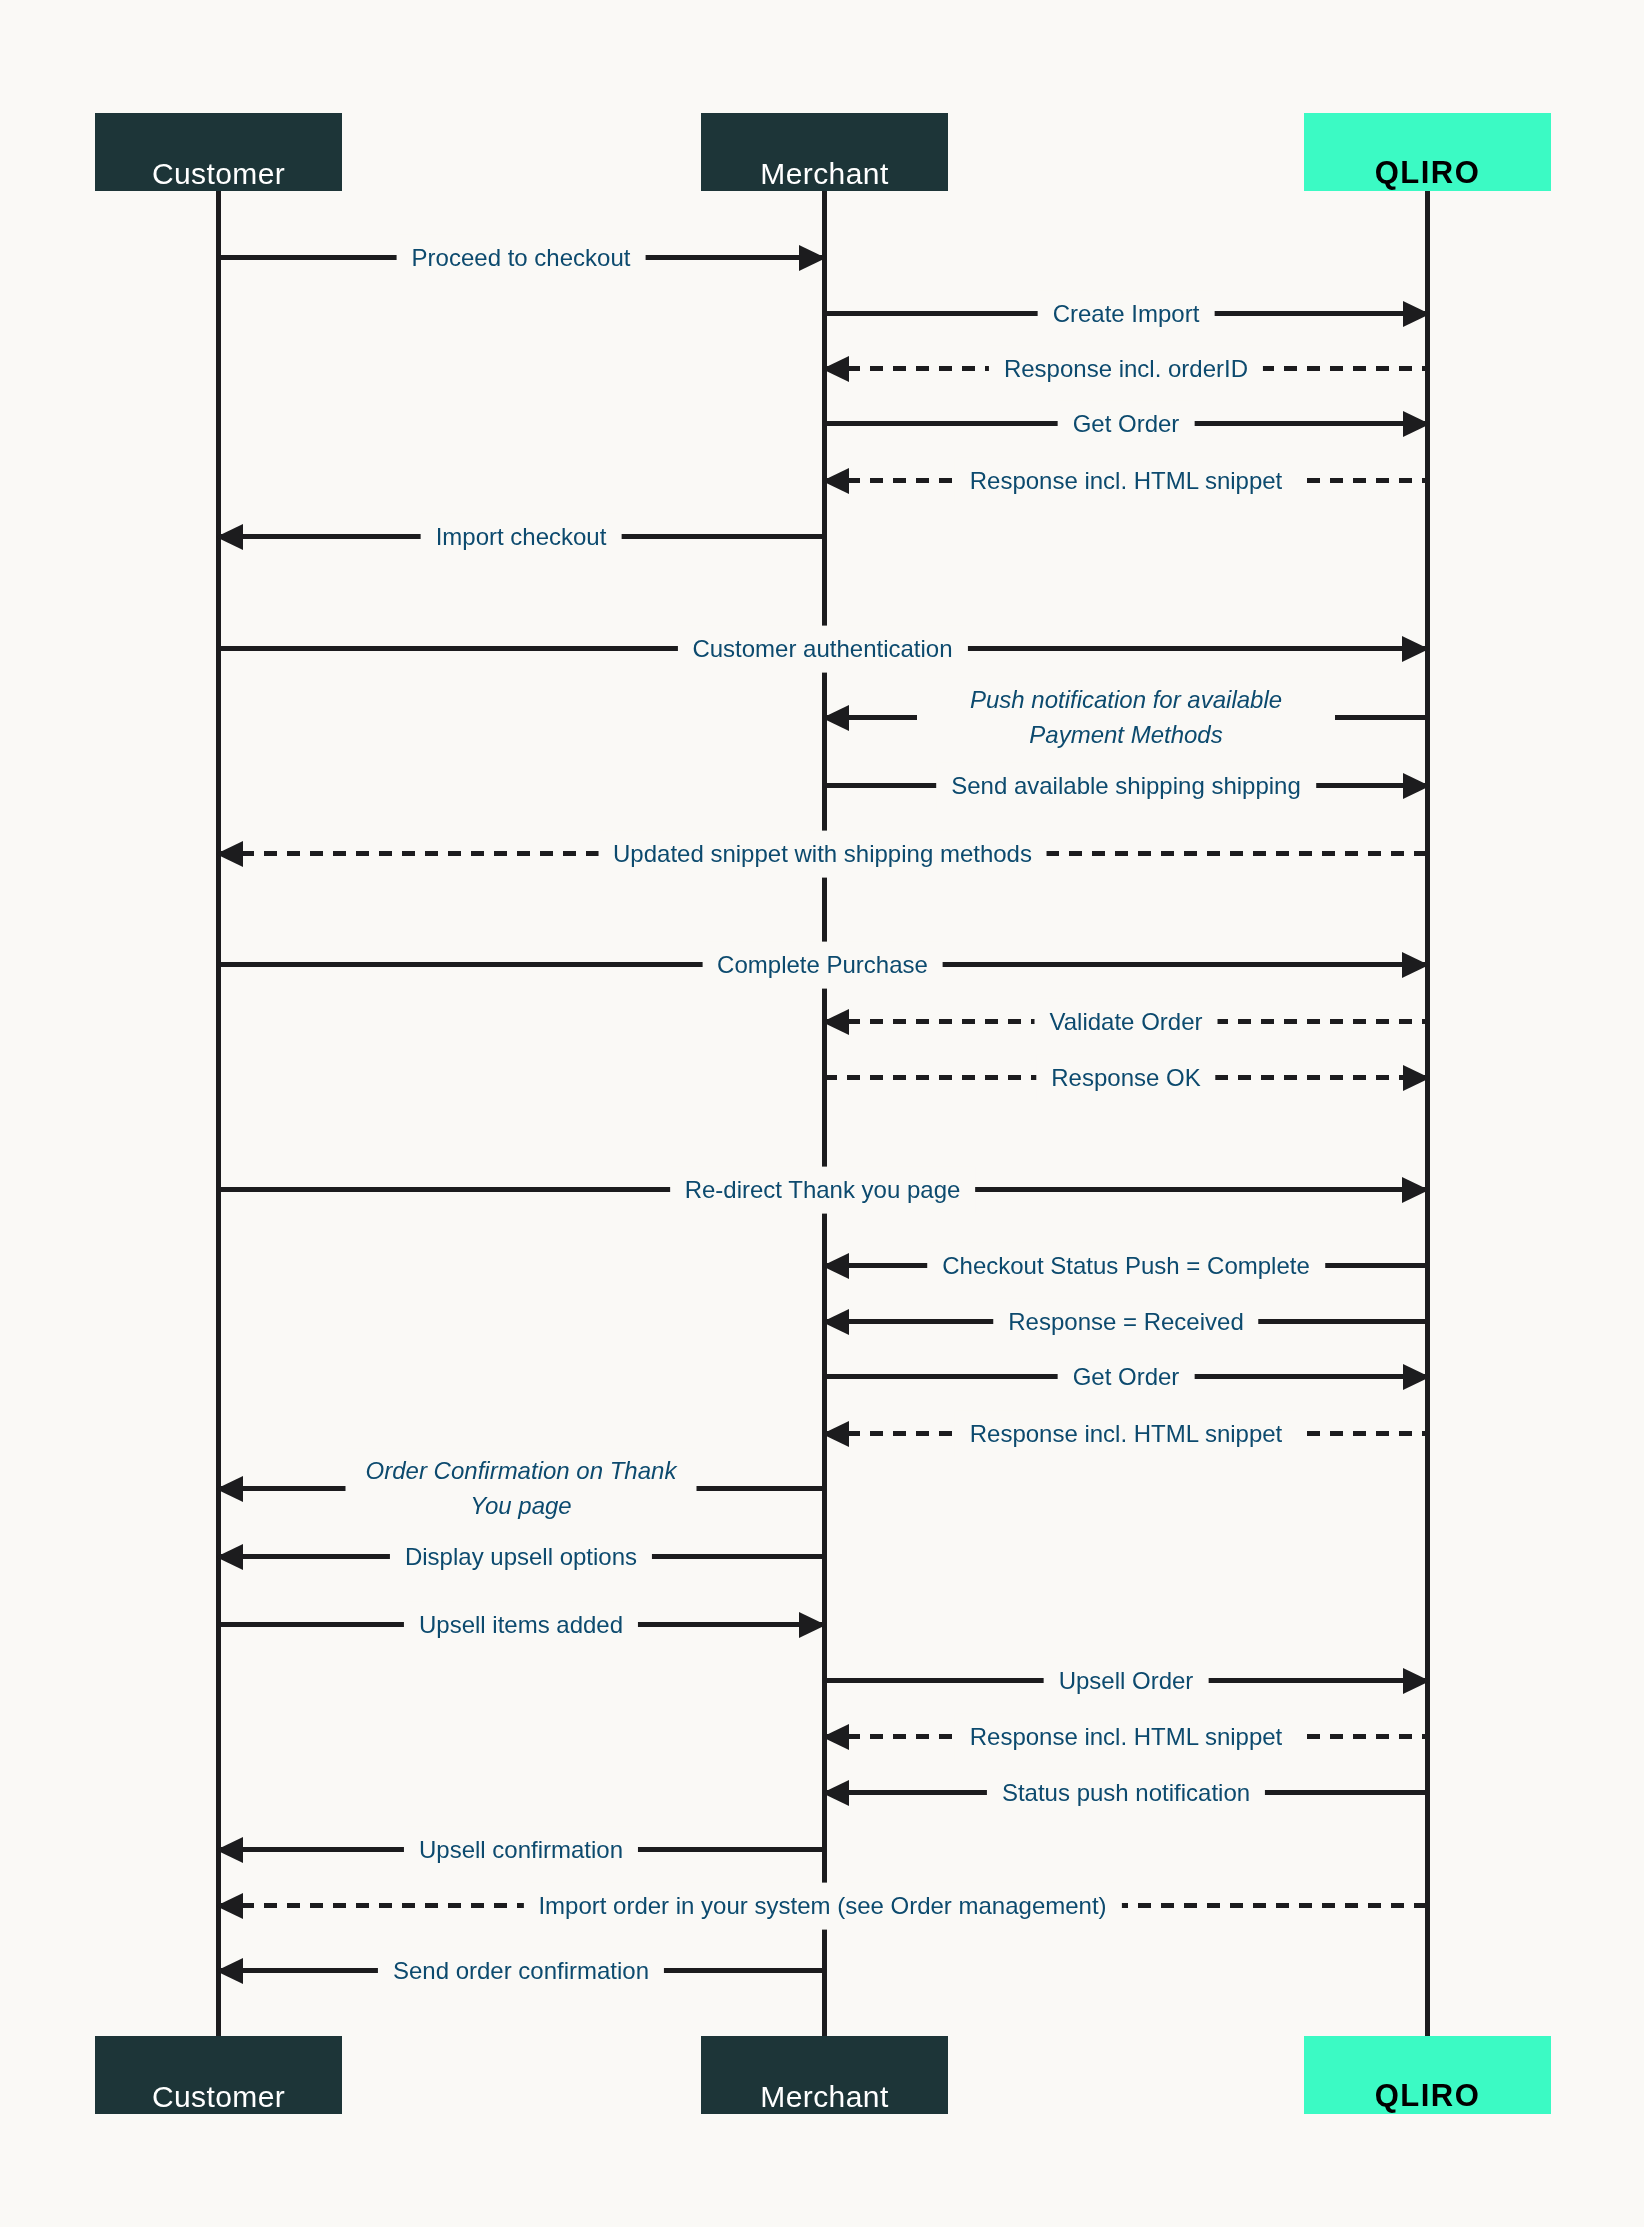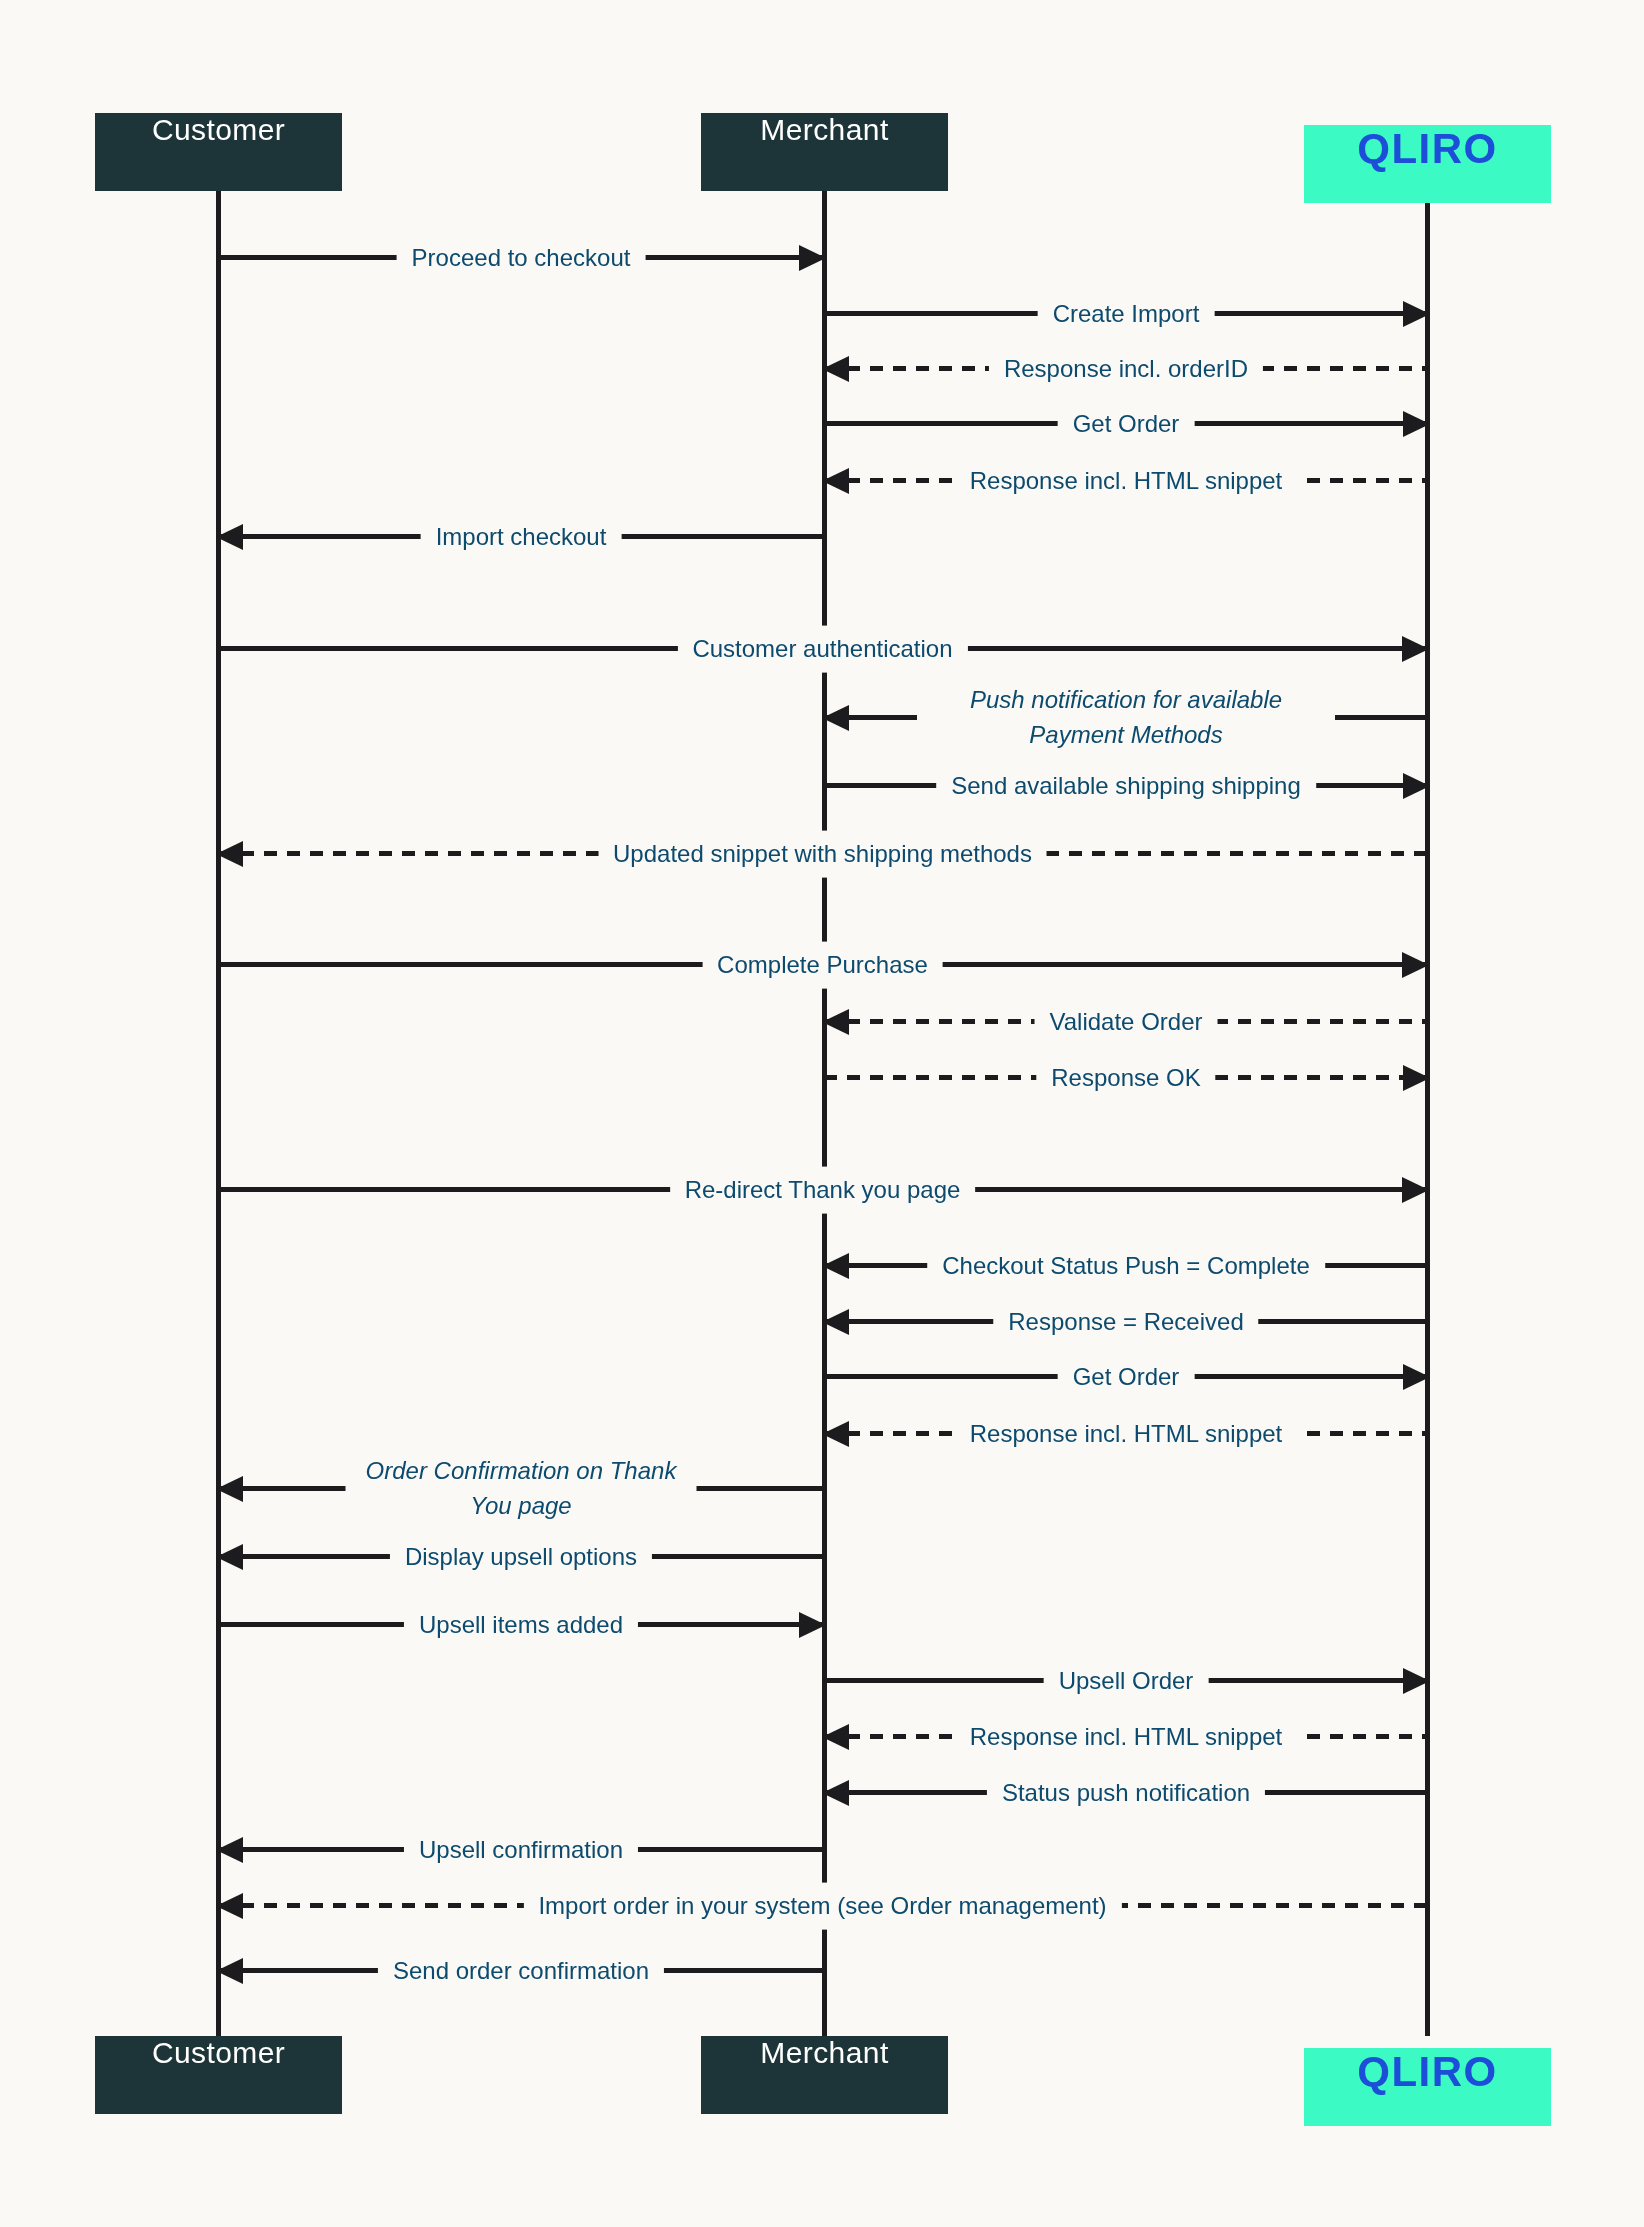--- a/index.html
+++ b/index.html
@@ -14,35 +14,34 @@
     height:2227px;
     background:#FAF9F6;
     overflow:hidden;
   }
   
   .actor{
     position:absolute;
     width:247px;
     height:78px;
     display:flex;
-    align-items:flex-start;
+    align-items:flex-end;
     justify-content:center;
     background:#1D3538;
     color:#FFFFFF;
     font-size:30px;
     letter-spacing:0.4px;
     z-index:4;
   }
   .actor.qliro{
     background:#3BFAC4;
-    color:#1d4ed8;
+    color:#000000;
     font-weight:bold;
-    font-size:42px;
+    font-size:31px;
     letter-spacing:1.5px;
-    margin-top:12px;
   }
   
   .lifeline{
     position:absolute;
     top:190px;
     height:1846px;
     width:4.5px;
     background:#1C1C1E;
     z-index:1;
   }

